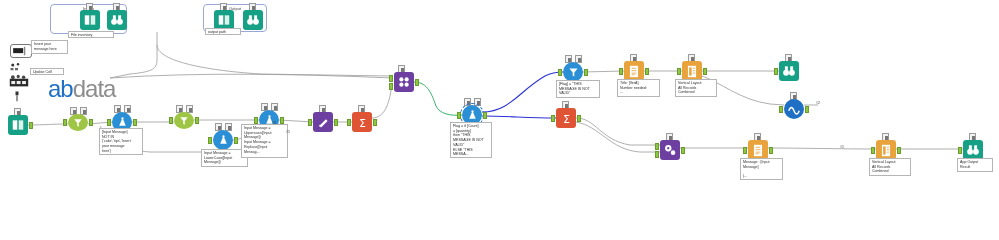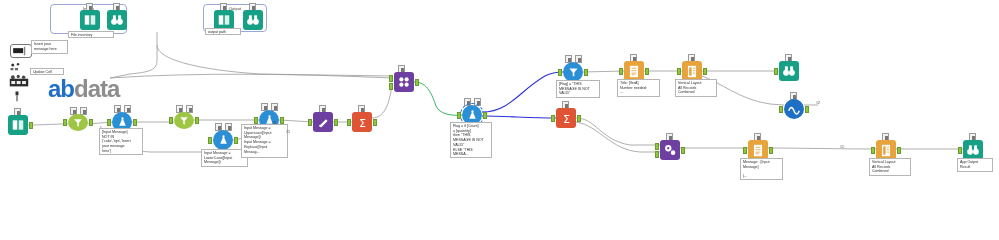--- a/index.html
+++ b/index.html
@@ -21,21 +21,21 @@
   .pin::after{content:"";position:absolute;left:2px;top:2px;width:3px;height:4px;background:#777;}
 
   .label{position:absolute;background:#ffffff;border:1px solid #b5b5b5;
          font-size:3.6px;line-height:1.32;color:#2b2b2b;padding:1px 2px;
          box-sizing:border-box;white-space:pre-line;overflow:hidden;}
 
   .container{position:absolute;border:1px solid #9aa7d6;border-radius:4px;background:#ffffff;}
   .container-title{position:absolute;top:1px;left:0;width:100%;text-align:center;
                    font-size:4px;color:#444;}
 
-  .logo{position:absolute;font-size:24px;font-weight:bold;letter-spacing:-1px;
+  .logo{position:absolute;font-size:24px;font-weight:normal;letter-spacing:-1px;
         font-family:"Liberation Sans", sans-serif;}
   .logo .a{color:#1f6fc4;}
   .logo .b{color:#8d8d8d;}
 
   .wire{position:absolute;left:0;top:0;width:999px;height:197px;pointer-events:none;}
 
   .selected{outline:1px dashed #2b6fd6;outline-offset:1px;}
   .anno-sm{position:absolute;font-size:3.5px;color:#333;}
 </style>
 </head>

